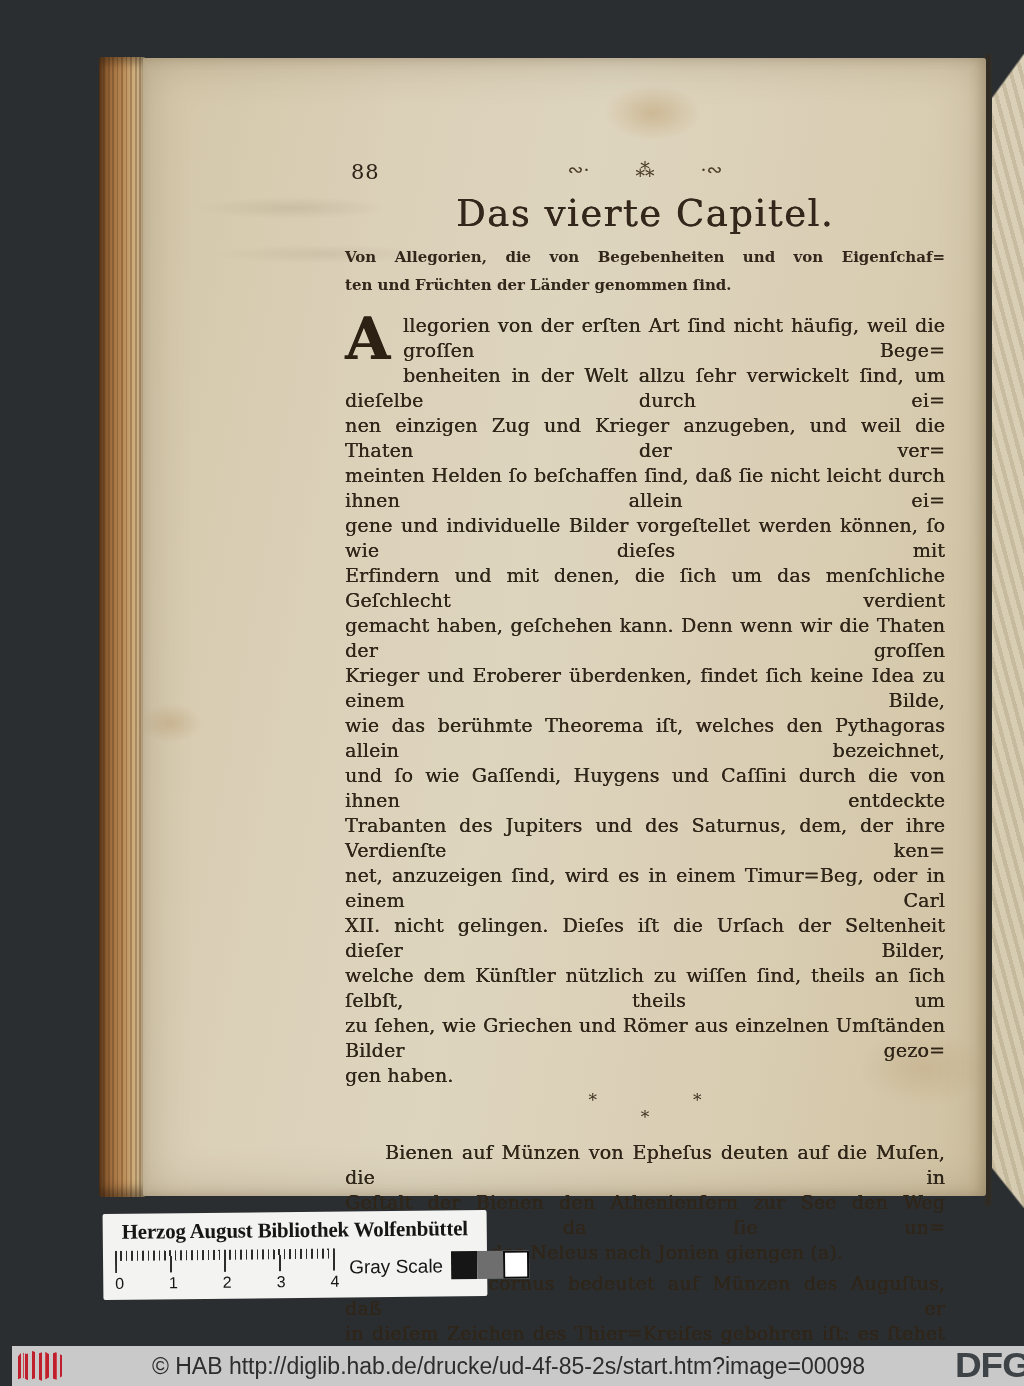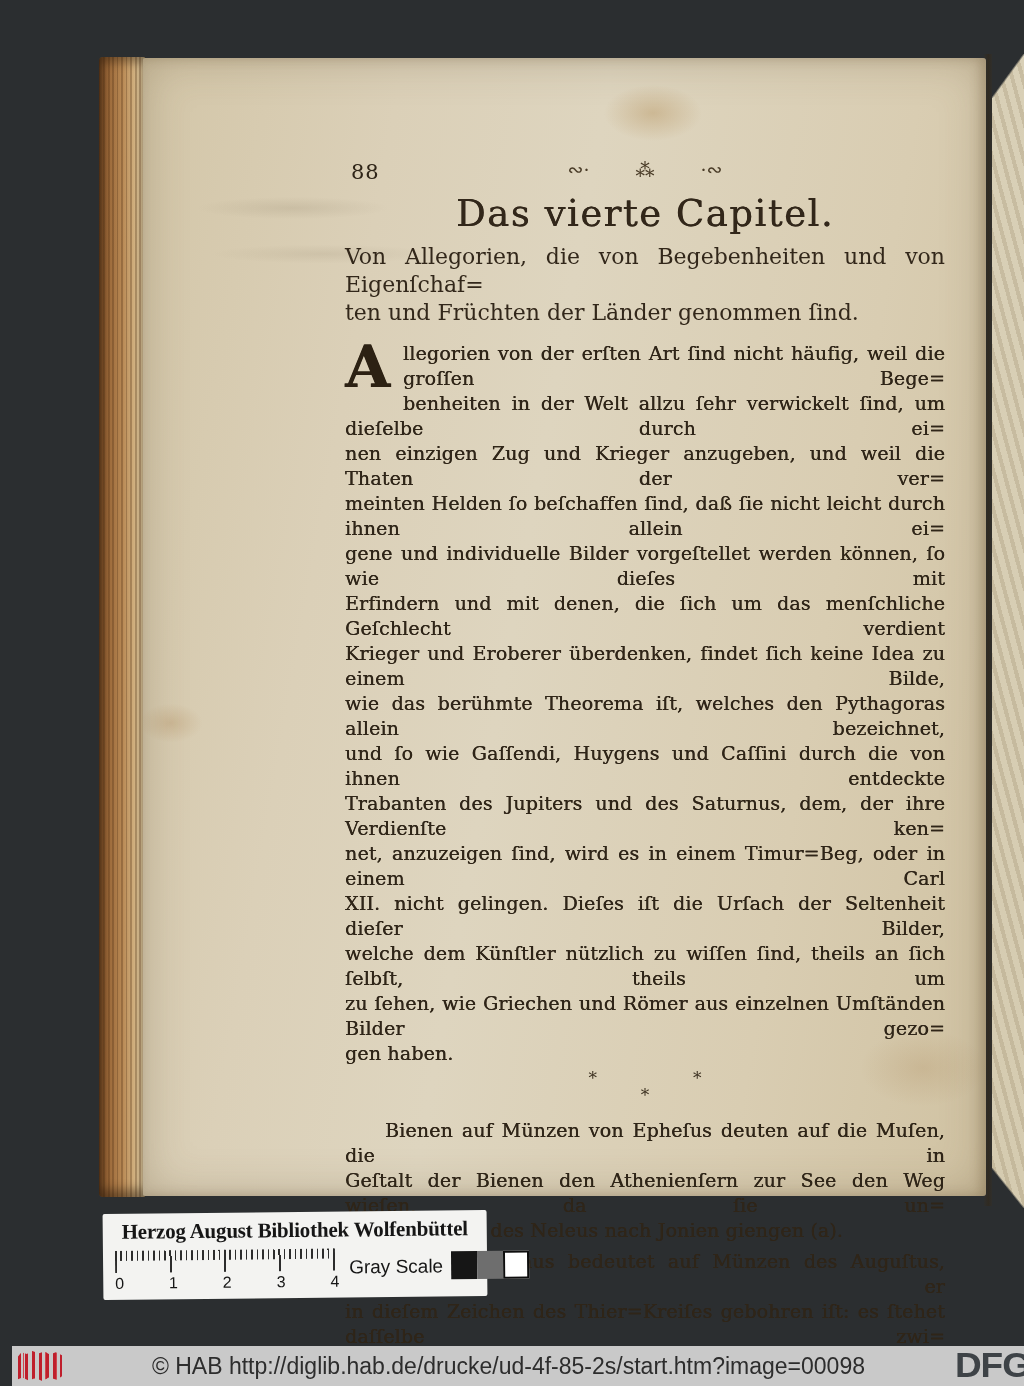--- a/index.html
+++ b/index.html
@@ -55,21 +55,21 @@
   .header-row{position:relative;height:26px;text-align:center;}
   .page-number{position:absolute;left:6px;top:2px;font-size:21px;letter-spacing:1px;}
   .ornament{
     position:absolute;left:0;right:0;top:0;display:flex;justify-content:center;gap:46px;
     font-size:19px;color:#4a3c28;
   }
   .chapter-title{
     margin-top:8px;text-align:center;font-size:37px;font-weight:normal;
     letter-spacing:1.5px;color:#32271a;text-shadow:0.4px 0 0 currentColor;
   }
-  .chapter-subtitle{margin-top:8px;text-align:center;font-size:22px;font-weight:normal;line-height:28px;color:#32271a;}
+  .chapter-subtitle{margin-top:8px;text-align:center;font-size:15px;font-weight:bold;line-height:28px;color:#32271a;}
   .body-text{font-size:19px;line-height:25px;letter-spacing:0.15px;text-shadow:0.3px 0 0 currentColor;}
   .para{margin-top:14px;}
   .jline{text-align:justify;text-align-last:justify;white-space:normal;}
   .end-left .jline:last-child{text-align-last:left;}
   .indent-first .jline:first-child{text-indent:40px;}
   .dropcap{
     float:left;width:50px;height:50px;margin:2px 8px 0 0;
     font-size:58px;line-height:48px;font-weight:bold;color:#2c2113;
     text-shadow:0.6px 0 0 currentColor;
   }
@@ -147,20 +147,21 @@
 
     <div class="body-text para end-left">
       <span class="dropcap">A</span>
       <div>
           <div class="jline">llegorien von der erſten Art ſind nicht häufig, weil die groſſen Bege=</div>
           <div class="jline">benheiten in der Welt allzu ſehr verwickelt ſind, um dieſelbe durch ei=</div>
           <div class="jline">nen einzigen Zug und Krieger anzugeben, und weil die Thaten der ver=</div>
           <div class="jline">meinten Helden ſo beſchaffen ſind, daß ſie nicht leicht durch ihnen allein ei=</div>
           <div class="jline">gene und individuelle Bilder vorgeſtellet werden können, ſo wie dieſes mit</div>
           <div class="jline">Erfindern und mit denen, die ſich um das menſchliche Geſchlecht verdient</div>
+          <div class="jline">gemacht haben, geſchehen kann.  Denn wenn wir die Thaten der groſſen</div>
           <div class="jline">Krieger und Eroberer überdenken, findet ſich keine Idea zu einem Bilde,</div>
           <div class="jline">wie das berühmte Theorema iſt, welches den Pythagoras allein bezeichnet,</div>
           <div class="jline">und ſo wie Gaſſendi, Huygens und Caſſini durch die von ihnen entdeckte</div>
           <div class="jline">Trabanten des Jupiters und des Saturnus, dem, der ihre Verdienſte ken=</div>
           <div class="jline">net, anzuzeigen ſind, wird es in einem Timur=Beg, oder in einem Carl</div>
           <div class="jline">XII. nicht gelingen.  Dieſes iſt die Urſach der Seltenheit dieſer Bilder,</div>
           <div class="jline">welche dem Künſtler nützlich zu wiſſen ſind, theils an ſich ſelbſt, theils um</div>
           <div class="jline">zu ſehen, wie Griechen und Römer aus einzelnen Umſtänden Bilder gezo=</div>
           <div class="jline">gen haben.</div>
         </div>

